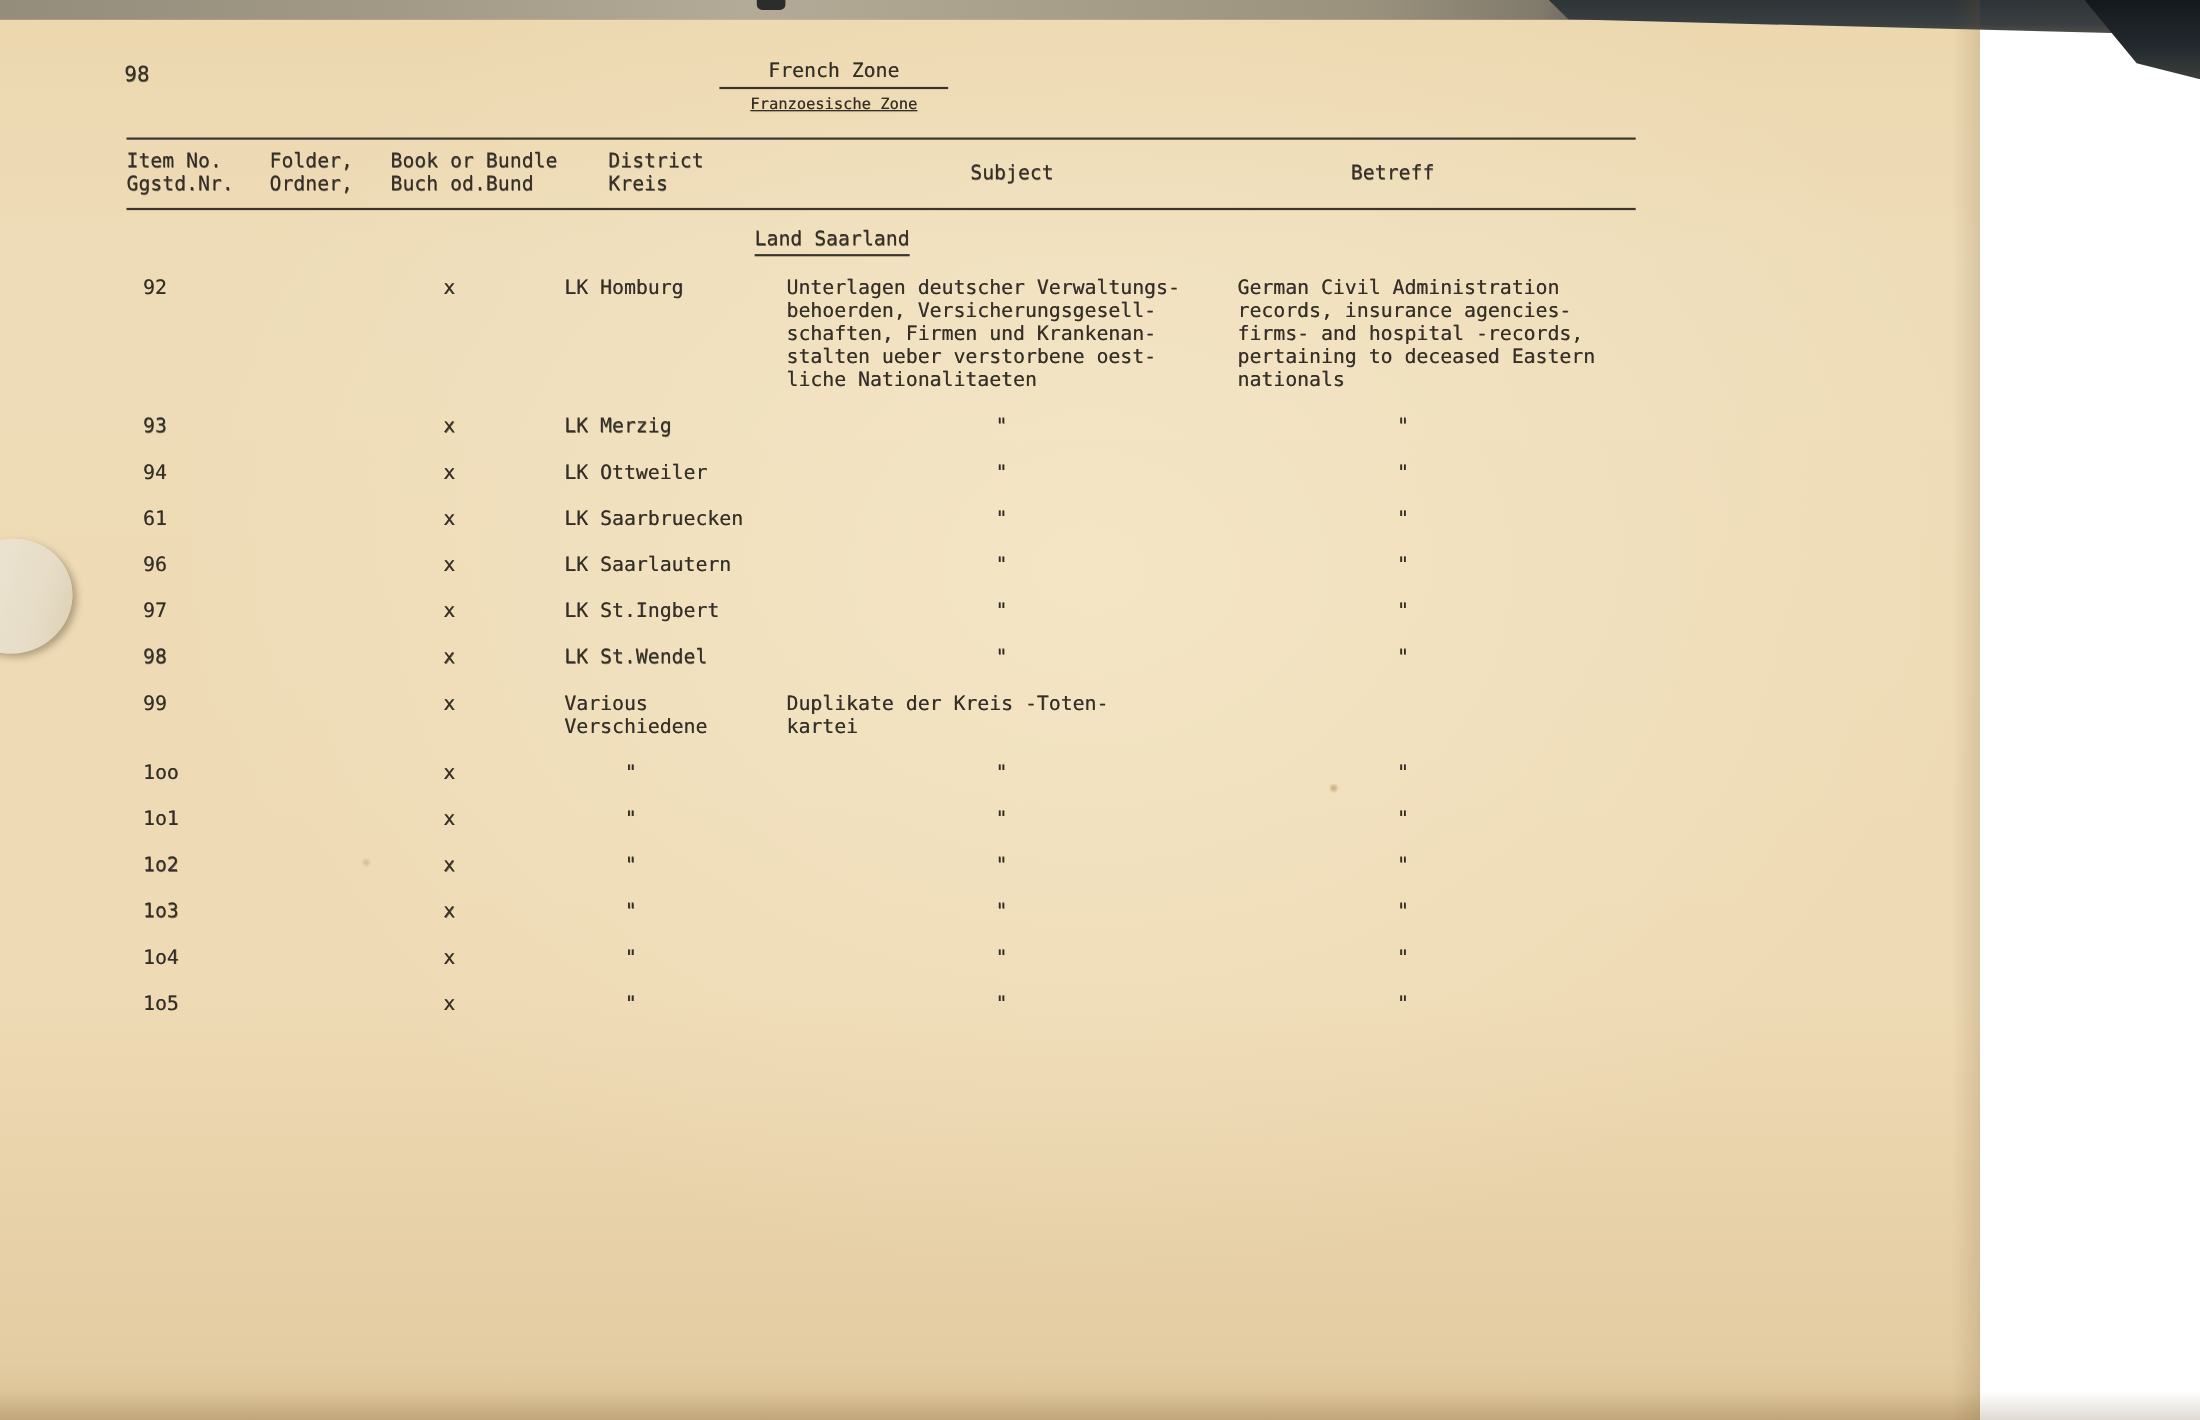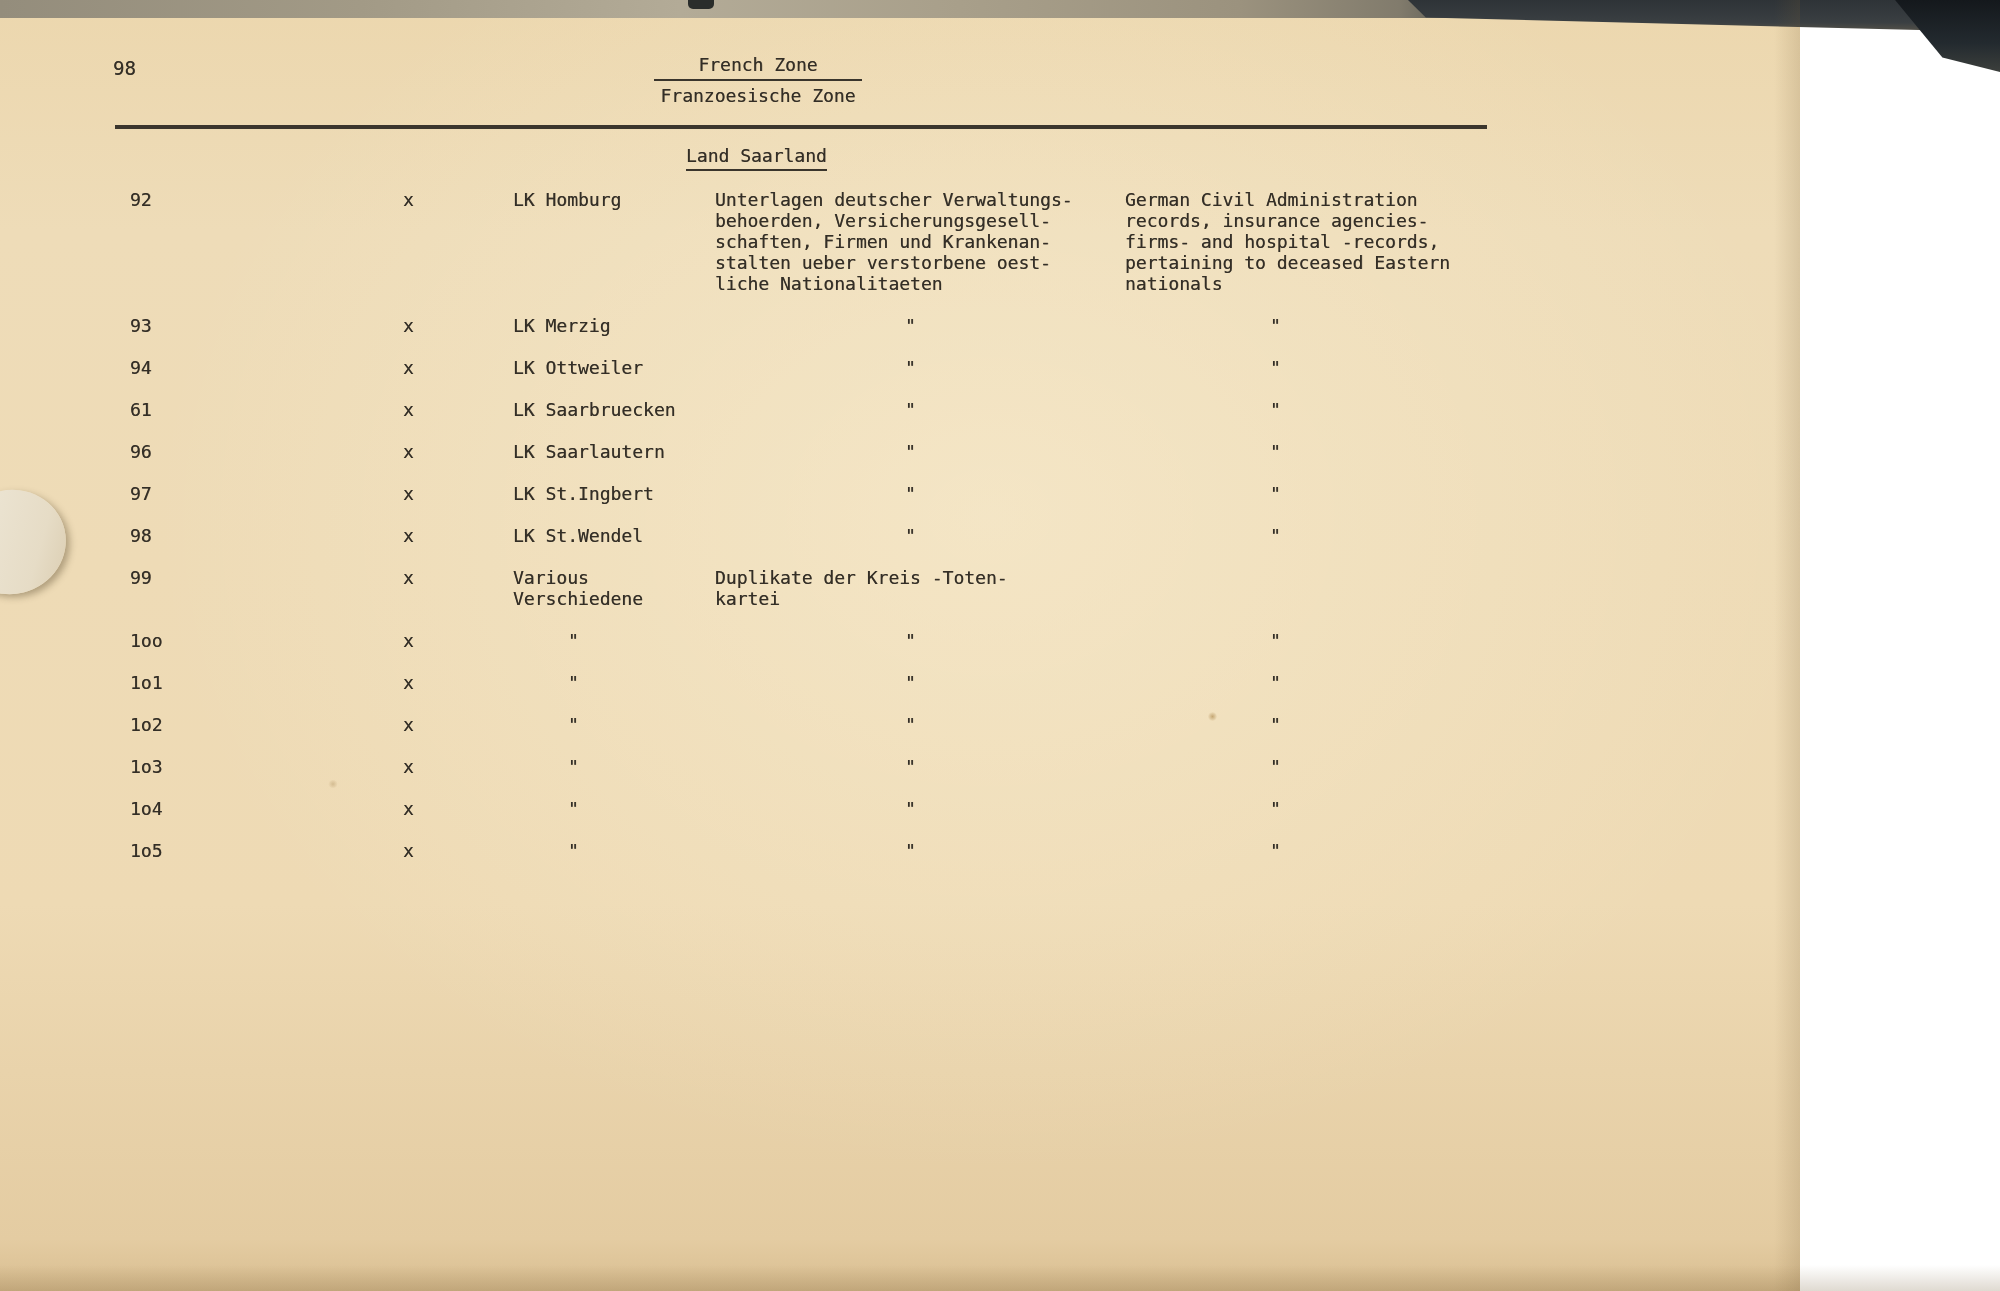--- a/index.html
+++ b/index.html
@@ -87,21 +87,22 @@
     text-align: center;
   }
   .title-en {
     display: inline-block;
     padding: 0 44px 4px 44px;
     border-bottom: 2px solid #3a352c;
     font-size: 18px;
   }
   .title-de {
     margin-top: 4px;
-    font-size: 18px;
+    font-size: 14px;
+    text-decoration: underline;
   }
 
   
   .content {
     position: absolute; top: 125px; left: 115px; width: 1372px;
   }
   .rule {
     border-top: 2px solid #3b362d;
     height: 0;
   }
@@ -157,20 +158,32 @@
   <div class="page-number tw">98</div>
 
   <div class="title-block">
     <div class="title-en tw">French Zone</div>
     <div class="title-de tw">Franzoesische Zone</div>
   </div>
 
   <div class="content">
     <div class="rule"></div>
 
+    <div class="hdr-row">
+      <div class="hdr item tw">Item No.
+Ggstd.Nr.</div>
+      <div class="hdr folder tw">Folder,
+Ordner,</div>
+      <div class="hdr book tw">Book or Bundle
+Buch od.Bund</div>
+      <div class="hdr district tw">District
+Kreis</div>
+      <div class="hdr subject tw">Subject</div>
+      <div class="hdr betreff tw">Betreff</div>
+    </div>
 
     <div class="rule"></div>
 
     <div class="section-heading-wrap">
       <span class="section-heading tw">Land Saarland</span>
     </div>
 
     <div>
   <div class="row">
     <div class="cell item tw">92</div>

